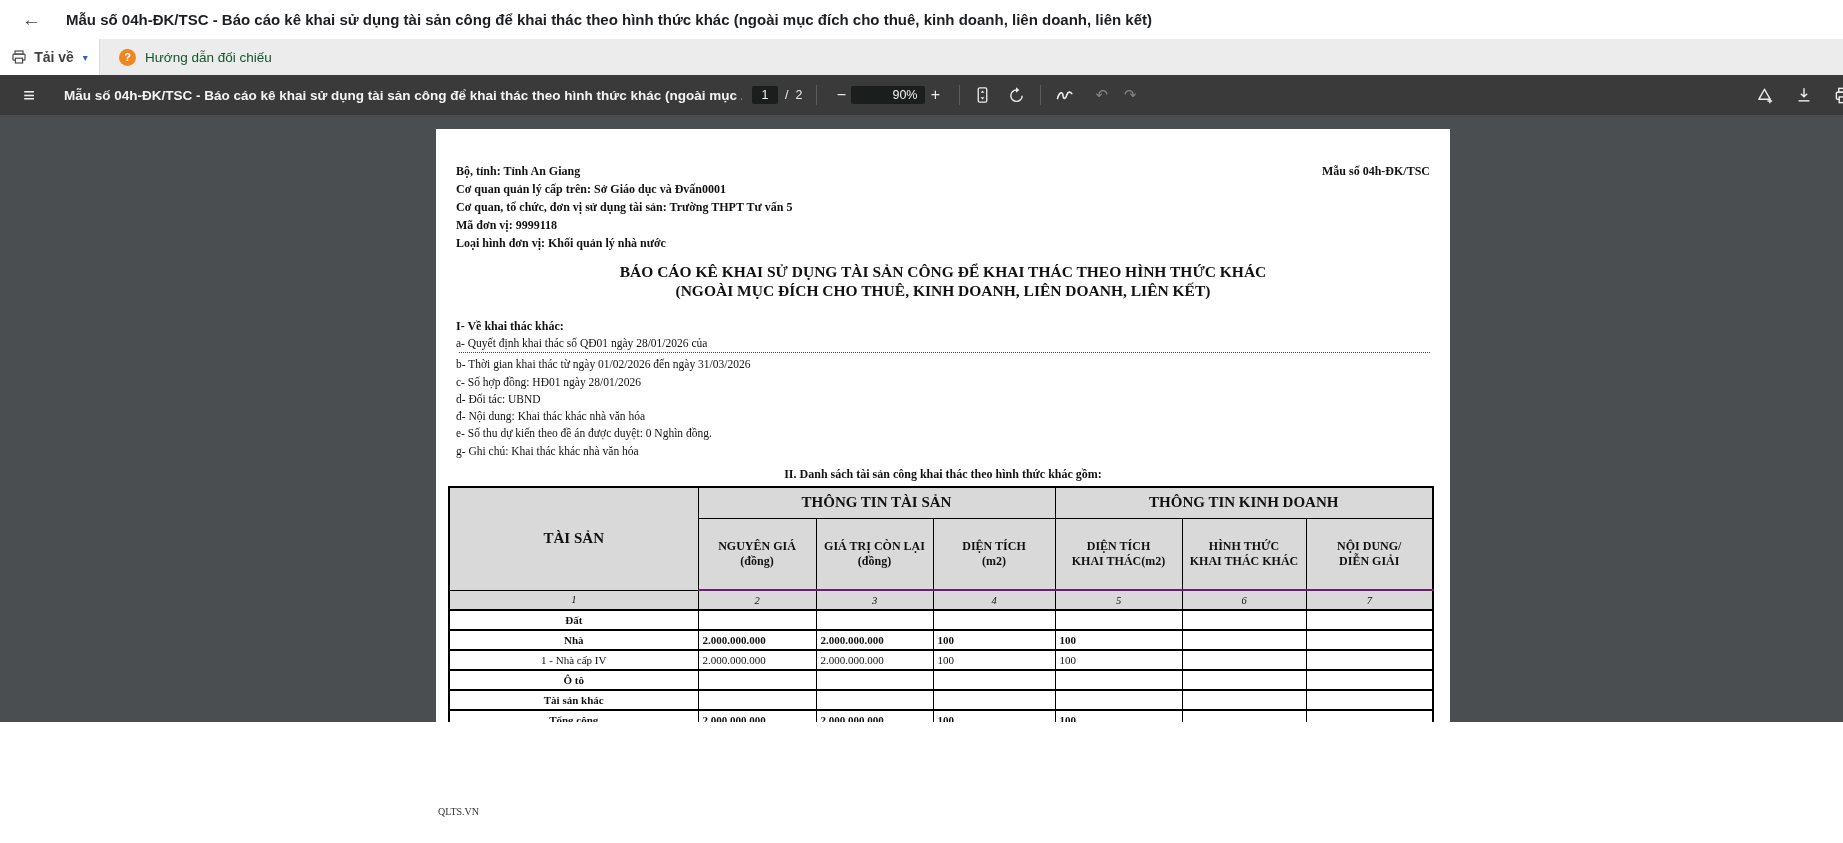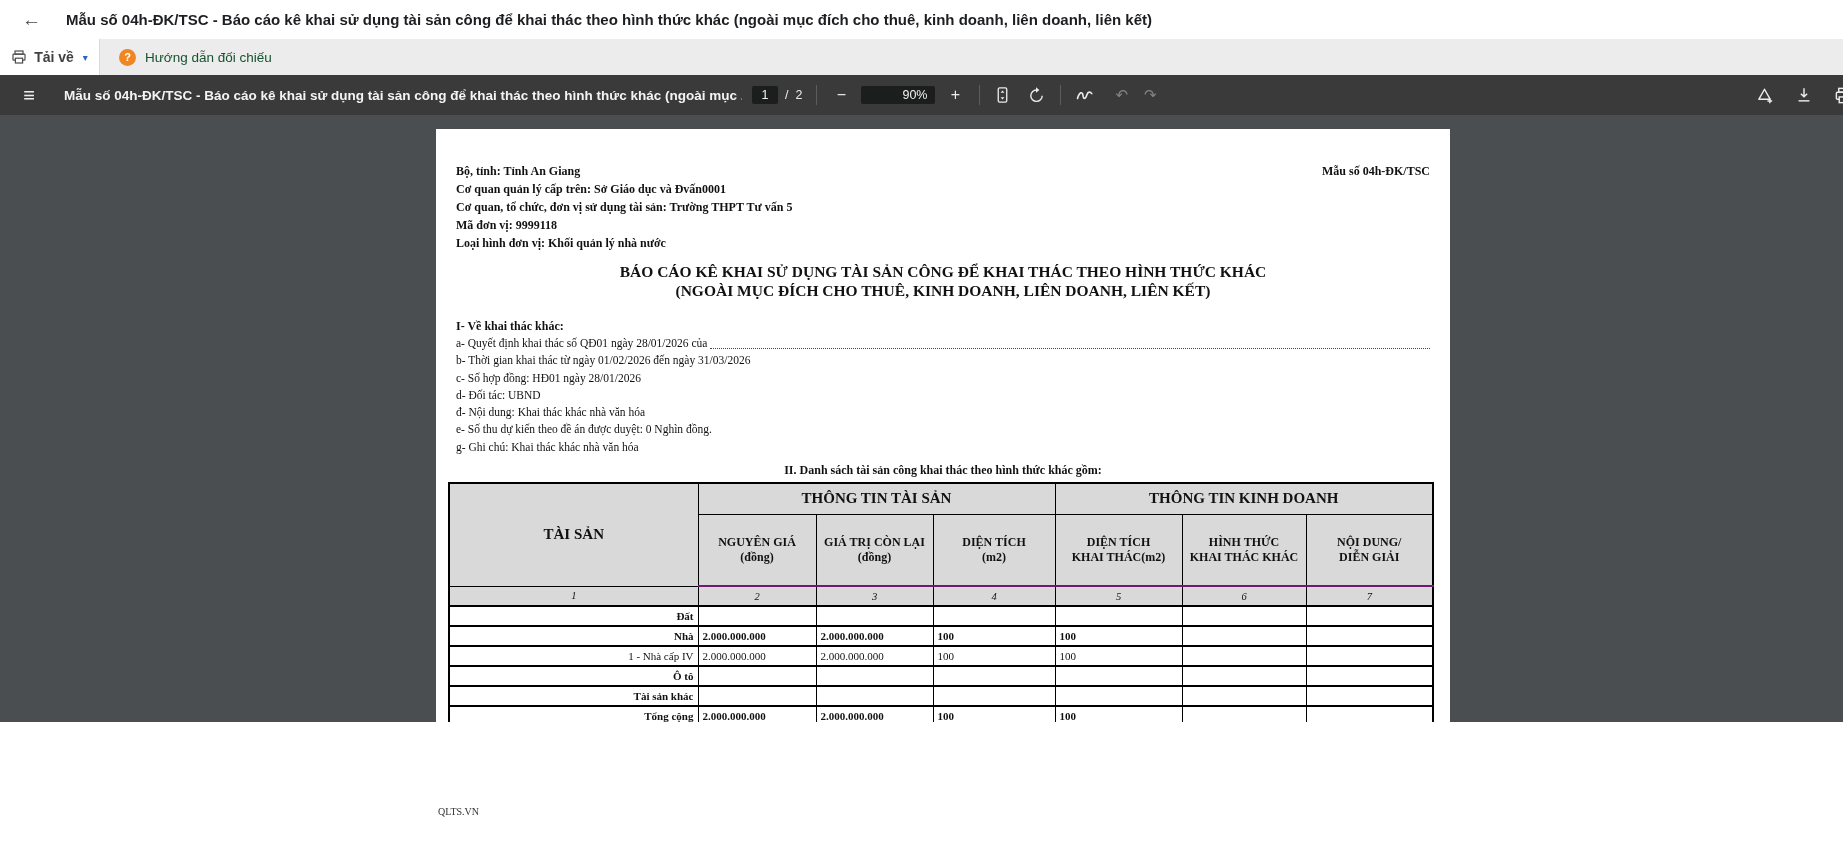--- a/index.html
+++ b/index.html
@@ -30,53 +30,53 @@
   .tb-menu { font-size:20px; color:#ececec; width:26px; cursor:pointer; }
   .tb-title { font-size:13.5px; font-weight:700; color:#f4f4f4; margin-left:22px; width:678px;
               overflow:hidden; white-space:nowrap; }
   .tb-box { background:#1c1d1d; border-radius:2px; padding:2px 8px; font-size:12.5px; color:#f2f2f2; }
   .tb-pagebox { margin-left:10px; min-width:26px; text-align:center; }
   .tb-sep { margin:0 7px; font-size:12.5px; }
   .tb-total { font-size:12.5px; }
   .tb-divider { width:1px; height:20px; background:#5c5c5c; margin:0 14px; }
   .tb-btn { cursor:pointer; display:flex; align-items:center; justify-content:center; color:#ececec; }
   .tb-minus,.tb-plus { font-size:16px; width:20px; }
-  .tb-zoombox { margin:0 10px;padding-left:41px; }
+  .tb-zoombox { margin:0 0;padding-left:41px; }
   .tb-glyph { font-size:15px; }
   .dimmed { color:#828689; }
   .tb-right { margin-left:auto; display:flex; align-items:center; gap:21px; }
   .half-cut { margin-right:-10px; }
   .icon-svg { display:block; }
 
   
   .viewer { position:absolute; left:0; top:115px; width:1843px; height:607px; background:#4b4e50; }
   .page { position:absolute; left:436px; top:14px; width:1014px; height:593px; background:#fff;
           overflow:hidden; font-family:"Liberation Serif", serif; color:#111; }
   .page-inner { padding:33px 20px 0 20px; }
   .doc-head { display:flex; justify-content:space-between; align-items:flex-start; }
   .org-line { font-weight:700; font-size:12px; line-height:18px; }
   .form-code { font-weight:700; font-size:12px; line-height:18px; }
   .doc-title { text-align:center; font-weight:700; font-size:15.5px; line-height:19px; margin-top:10px; }
   .sec1-head { font-weight:700; font-size:12px; line-height:17px; margin-top:18px; }
   .s1-item { font-size:11.5px; line-height:17.3px; }
-  .s1-flex { display:flex; }
+  .s1-flex { display:flex;flex-direction:column; }
   .leader { flex:1; border-bottom:1px dotted #444; margin:0 0 3px 3px; }
   .sec2-head { font-weight:700; font-size:12px; line-height:17px; margin-top:6px;text-align:center; }
 
   .tbl-wrap { margin-left:-8px; margin-top:3px; }
   table.doc-table { border-collapse:collapse; width:984px; table-layout:fixed; }
   .doc-table th, .doc-table td { border:1px solid #000; overflow:hidden; }
   table.doc-table { border:2px solid #000; }
   .hdr { background:#d9d9d9; text-align:center; vertical-align:middle; }
   .grp-row th { height:31px; font-size:15px; font-weight:700; }
   .sub-row th { height:72px; font-size:12px; font-weight:700; line-height:15px; border-bottom:2px solid #701a75; }
   .num-row td { height:20px; font-size:10.5px; font-style:italic; text-align:center;
                 background:#d9d9d9; border-bottom:2px solid #000; }
   .datarow td { height:20px; font-size:11px; padding:0 4px; border-top:2px solid #000; border-bottom:2px solid #000; }
-  .datarow .lbl { text-align:right; }
+  .datarow .lbl { text-align:center; }
   .datarow .val { text-align:left; }
   .bold-row td { font-weight:700; }
 
   .bottomstrip { position:absolute; left:0; top:722px; width:1843px; height:121px; background:#fff; }
   .qlts { position:absolute; left:438px; top:84px; font-family:"Liberation Serif", serif;
           font-size:10px; color:#333; }
 </style>
 </head>
 <body>
 

